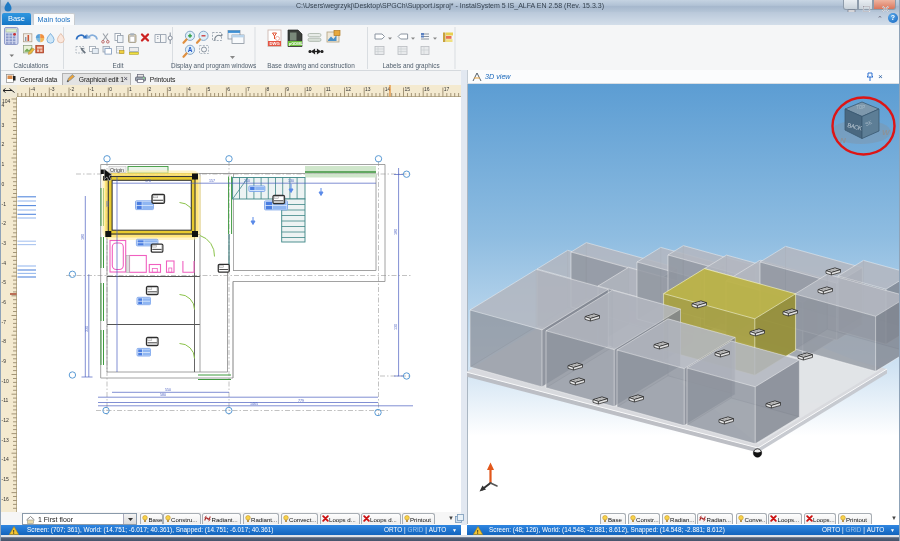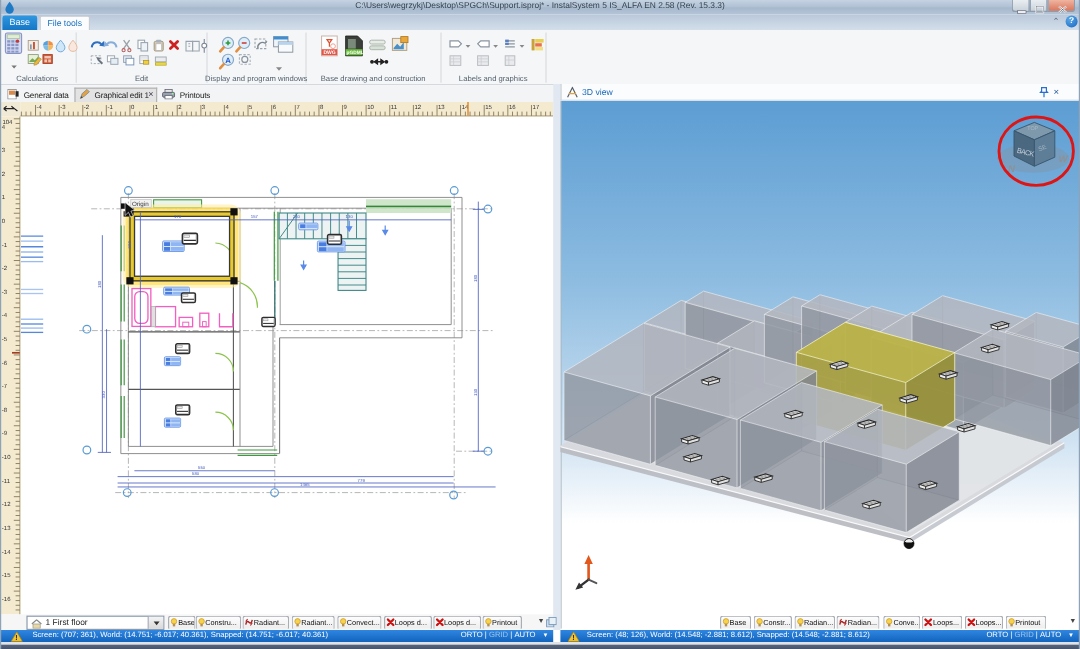--- a/index.html
+++ b/index.html
@@ -12,21 +12,21 @@
 #filetab { position:absolute; left:2px; top:12.5px; width:29px; height:12.5px; background:linear-gradient(180deg,#2f97e0,#1576c6); border-radius:2px 2px 0 0; color:#fff; font-size:7.5px; text-align:center; line-height:12px; }
 #maintab { position:absolute; left:33px; top:12.5px; width:42px; height:12.5px; background:#fbfcfd; border:1px solid #c8ccd0; border-bottom:none; border-radius:2px 2px 0 0; color:#1a6fc0; font-size:7.2px; text-align:center; line-height:12px; }
 #ribbon { position:absolute; left:0; top:25px; width:900px; height:46px; background:#f5f6f7; border-bottom:1px solid #d5d9dd; }
 #doctabs { position:absolute; left:0; top:71px; width:461px; height:14px; background:#f3f4f5; }
 .dtab { position:absolute; top:0; height:14px; font-size:6.8px; color:#222; letter-spacing:-0.15px; }
 #statusL, #statusR { position:absolute; top:525px; height:10px; background:linear-gradient(180deg,#2f86e1,#1264bd); color:#fff; font-size:6.4px; line-height:10px; white-space:nowrap; }
 #statusL { left:0; width:461px; }
 #statusR { left:467px; width:433px; }
 #frame { position:absolute; left:0; top:535px; width:900px; height:6px; background:linear-gradient(180deg,#dfe3e8 0%,#dfe3e8 30%,#55637a 45%,#46536a 100%); }
 #divider { position:absolute; left:461px; top:70px; width:6px; height:455px; background:#e2e8f1; }
-#hdr3d { position:absolute; left:467px; top:70px; width:433px; height:14px; background:#fbfcfd; border-bottom:1px solid #d9dee3; border-left:1px solid #c4ccd4; }
+#hdr3d { position:absolute; left:467px; top:70px; width:433px; height:14px; background:#fbfcfd; border-bottom:1px solid #d9dee3; border-left:1px solid #c4ccd4;font-style:italic; }
 .btab { position:absolute; top:0.7px; height:11.3px; background:linear-gradient(180deg,#fdfdfd,#ededed); border:1px solid #a8aeb4; border-bottom:none; border-radius:2.5px 2.5px 0 0; font-size:6.1px; color:#111; overflow:hidden; white-space:nowrap; }
 .ticon { display:inline-block; vertical-align:top; margin:1.5px 0 0 1px; }
 .tlab { display:inline-block; vertical-align:top; margin-top:2px; margin-left:0.5px; }
 #lbar { position:absolute; left:0; top:512px; width:461px; height:13px; background:#f6f6f6; }
 #rbar { position:absolute; left:467px; top:512px; width:433px; height:13px; }
 #combo { position:absolute; left:22px; top:0.5px; width:115px; height:12px; background:#fff; border:1px solid #8a9aaa; font-size:7px; line-height:11px; color:#222; }
 #combobtn { position:absolute; right:0; top:0; width:13px; height:10.5px; background:linear-gradient(180deg,#f4f4f4,#d8d8d8); border-left:1px solid #aab; }
 .winbtn { position:absolute; top:0; height:10px; border:1px solid #8e9cab; border-top:none; background:linear-gradient(180deg,#e9eef2,#c9d2da); }
 #helpbtn { position:absolute; left:888px; top:13px; width:10px; height:10px; border-radius:50%; background:radial-gradient(circle at 35% 30%,#5aa9e8,#1565c0); color:#fff; font-size:7px; text-align:center; line-height:10px; font-weight:bold; }
 #caret1 { position:absolute; left:877px; top:16px; width:8px; height:5px; color:#667; font-size:7px; line-height:5px; }
@@ -46,21 +46,21 @@
           <rect x="4.5" y="2.5" width="6" height="5" fill="none" stroke="#fff" stroke-width="1.2"></rect>
           <rect x="4.5" y="2.5" width="6" height="5" fill="none" stroke="#667" stroke-width="0.4"></rect>
         </svg></div>
     <div class="winbtn" style="left:873px;width:23px;background:linear-gradient(180deg,#eFb4a0,#d9765c);border-radius:0 0 3px 0"><svg width="23" height="10">
           <path d="M8.5,2.5 l6,5 M14.5,2.5 l-6,5" stroke="#fff" stroke-width="1.6"></path>
           <path d="M8.5,2.5 l6,5 M14.5,2.5 l-6,5" stroke="#445" stroke-width="0.5"></path>
         </svg></div>
   </div>
   <div id="tabrow"></div>
   <div id="filetab">Base</div>
-  <div id="maintab">File tools</div>
+  <div id="maintab">Main tools</div>
   <div id="caret1">⌃</div>
   <div id="helpbtn">?</div>
   <div id="ribbon"></div>
 
 <svg width="900" height="46" viewBox="0 25 900 46" style="position:absolute;left:0;top:25px">
 
 <g stroke="#d9dde1" stroke-width="1">
 <line x1="63.5" y1="27" x2="63.5" y2="69"></line>
         <line x1="172.5" y1="27" x2="172.5" y2="69"></line>
 <line x1="255" y1="27" x2="255" y2="69"></line>

